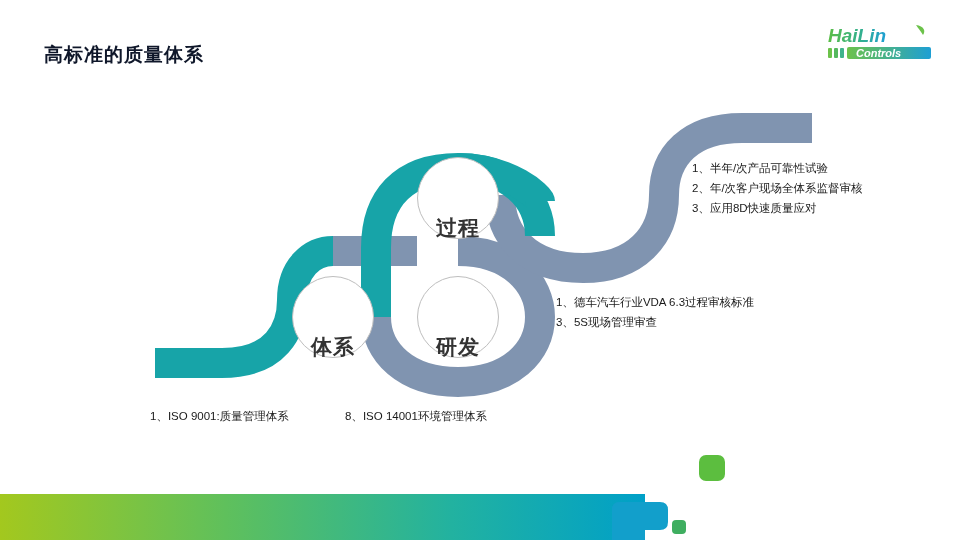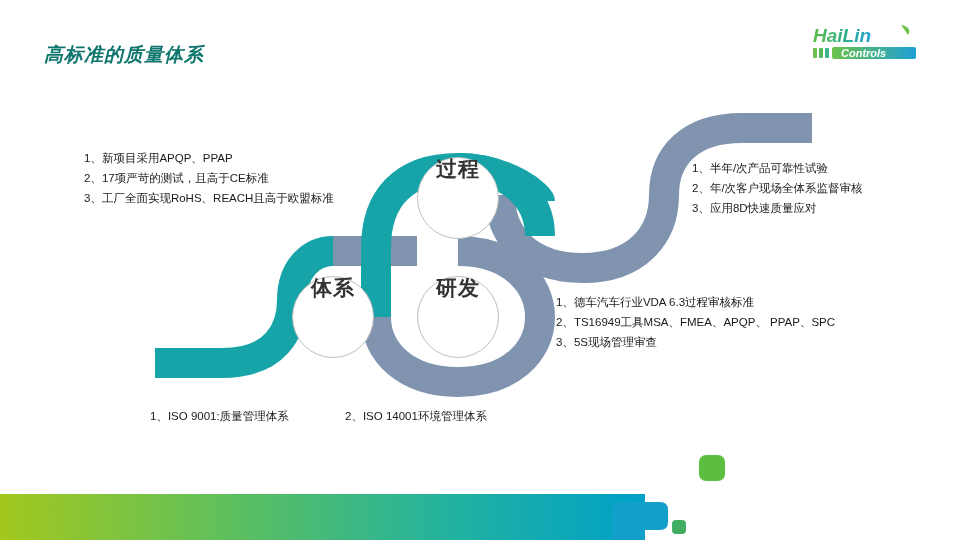--- a/index.html
+++ b/index.html
@@ -8,35 +8,35 @@
     background:#ffffff;
     font-family:"Liberation Sans","DejaVu Sans",sans-serif;
     position:relative;
   }
   .slide{position:absolute;inset:0;width:960px;height:540px;overflow:hidden;background:#fff;}
 
   
   .slide-title{
     position:absolute;left:44px;top:42px;
     font-size:19px;font-weight:bold;letter-spacing:1px;
-    color:#0f766e;white-space:nowrap;font-style:italic;
+    color:#0f172a;white-space:nowrap;
   }
 
   
-  .logo{position:absolute;right:31px;top:22px;width:124px;height:42px;}
+  .logo{position:absolute;right:16px;top:22px;width:124px;height:42px;}
   .logo svg{display:block;}
 
   
   .diagram{position:absolute;left:0;top:0;width:960px;height:540px;pointer-events:none;}
 
   
   .node{
     position:absolute;width:82px;height:82px;border-radius:50%;
     background:#ffffff;border:1px solid #BEBEBE;
-    display:flex;align-items:flex-start;justify-content:center;
+    display:flex;align-items:flex-end;justify-content:center;
     box-sizing:border-box;
   }
   .node span{
     font-size:21px;font-weight:bold;color:#333333;letter-spacing:1px;
     line-height:1;
   }
   .node-process{left:417px;top:157px;}
   .node-customer{left:542px;top:154px;}
   .node-system{left:292px;top:276px;}
   .node-rd{left:417px;top:276px;}
@@ -129,41 +129,35 @@
   <div class="node node-process">
     <span>过程</span>
   </div>
   <div class="node node-rd">
     <span>研发</span>
   </div>
   <div class="node node-system">
     <span>体系</span>
   </div>
 
-  <div class="txt blk-topleft">
-    <span class="ln">1、新项目采用APQP、PPAP</span>
-    <span class="ln">2、17项严苛的测试，且高于CE标准</span>
-    <span class="ln">3、工厂全面实现RoHS、REACH且高于欧盟标准</span>
-  </div>
 
   <div class="txt blk-topright">
     <span class="ln">1、半年/次产品可靠性试验</span>
     <span class="ln">2、年/次客户现场全体系监督审核</span>
     <span class="ln">3、应用8D快速质量应对</span>
   </div>
 
   <div class="txt blk-midright">
     <span class="ln">1、德车汽车行业VDA 6.3过程审核标准</span>
-    <span class="ln">2、TS16949工具MSA、FMEA、APQP、 PPAP、SPC</span>
     <span class="ln">3、5S现场管理审查</span>
   </div>
 
   <div class="txt blk-bottom">
     <span class="row">
-      <span class="c1">1、ISO 9001:质量管理体系</span><span class="c2">2、ISO 14001环境管理体系</span>
+      <span class="c1">1、ISO 9001:质量管理体系</span><span class="c2">8、ISO 14001环境管理体系</span>
     </span>
   </div>
 
   <div class="footer">
     <svg width="960" height="90" viewBox="0 0 960 90" xmlns="http://www.w3.org/2000/svg">
       <defs>
         <linearGradient id="footGrad" x1="0" y1="0" x2="1" y2="0">
           <stop offset="0" stop-color="#A3C81E"></stop>
           <stop offset="0.35" stop-color="#5FC05C"></stop>
           <stop offset="0.70" stop-color="#22B2A0"></stop>

